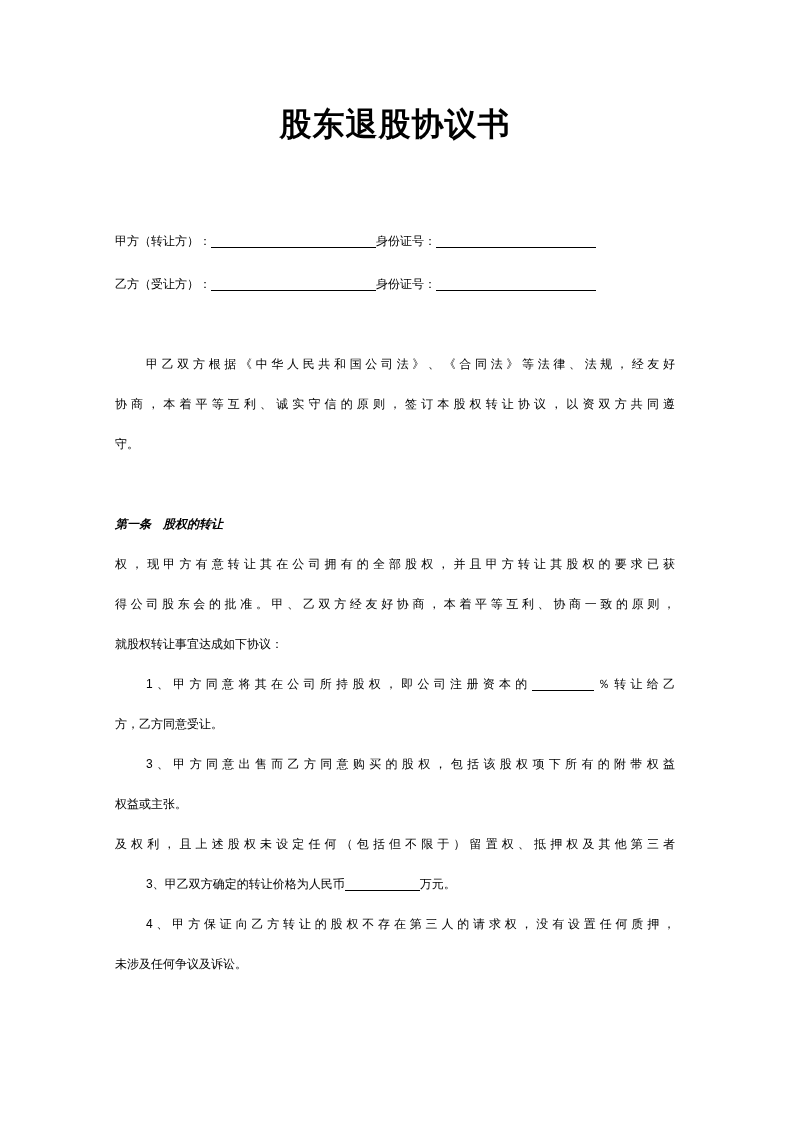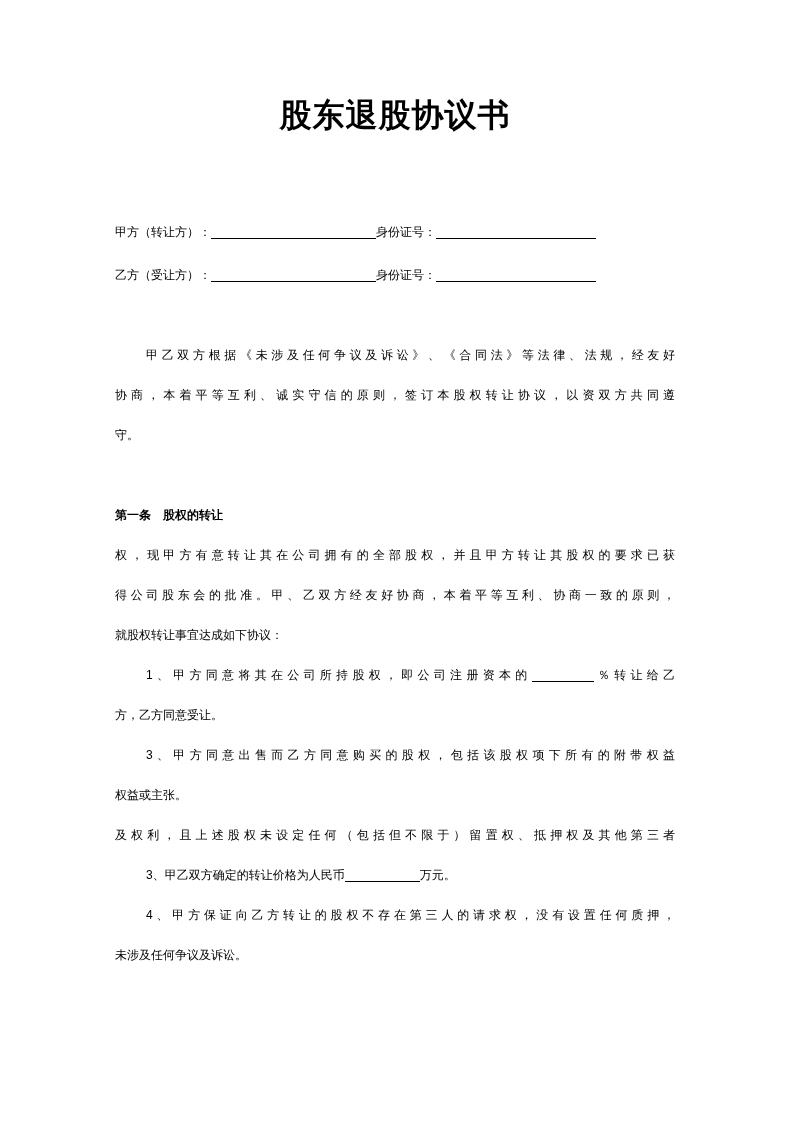--- a/index.html
+++ b/index.html
@@ -9,21 +9,21 @@
     height: 1122px;
     margin: 0 auto;
     background: #ffffff;
     color: #000000;
     font-family: "Liberation Sans", "DejaVu Sans", sans-serif;
     box-sizing: border-box;
     padding: 0 118px 0 115px;
     overflow: hidden;
   }
   .doc-title {
-    margin: 4px;
+    margin: 13px;
     padding-top: 89px;
     font-size: 32px;
     line-height: 44px;
     font-weight: bold;
     text-align: center;
     letter-spacing: 1px;
     white-space: nowrap;
   }
   .doc-body { font-size: 12px; }
   .block { margin: 0; }
@@ -32,40 +32,40 @@
   .b-section-1-heading { margin-top: 40px; }
   .doc-line {
     height: 40px;
     line-height: 40px;
     white-space: nowrap;
     text-align: left;
   }
   .field-line { height: 43px; line-height: 43px; }
   .fill { text-align: justify; text-align-last: justify; }
   .indent { text-indent: 31px; }
-  .heading-line { font-weight: bold; }
+  .heading-line { font-weight: bold; font-style: italic; }
   .blank {
     display: inline-block;
     height: 1px;
     border-bottom: 1px solid #000000;
     vertical-align: -3px;
   }
 </style>
 </head>
 <body>
 
 <div class="page">
   <h1 class="doc-title">股东退股协议书</h1>
   <section class="doc-body" id="doc-body">
       <div class="block b-party-fields">
         <div class="doc-line field-line"><span>甲方（转让方）：</span><span class="blank" style="width: 165px;"></span><span>身份证号：</span><span class="blank" style="width: 160px;"></span></div>
         <div class="doc-line field-line"><span>乙方（受让方）：</span><span class="blank" style="width: 165px;"></span><span>身份证号：</span><span class="blank" style="width: 160px;"></span></div>
       </div>
       <div class="block b-intro-paragraph">
-        <div class="doc-line fill indent"><span>甲乙双方根据《未涉及任何争议及诉讼》、《合同法》等法律、法规，经友好</span></div>
+        <div class="doc-line fill indent"><span>甲乙双方根据《中华人民共和国公司法》、《合同法》等法律、法规，经友好</span></div>
         <div class="doc-line fill"><span>协商，本着平等互利、诚实守信的原则，签订本股权转让协议，以资双方共同遵</span></div>
         <div class="doc-line"><span>守。</span></div>
       </div>
       <div class="block b-section-1-heading">
         <div class="doc-line heading-line">第一条　股权的转让</div>
       </div>
       <div class="block b-section-1-opening">
         <div class="doc-line fill"><span>权，现甲方有意转让其在公司拥有的全部股权，并且甲方转让其股权的要求已获</span></div>
         <div class="doc-line fill"><span>得公司股东会的批准。甲、乙双方经友好协商，本着平等互利、协商一致的原则，</span></div>
         <div class="doc-line"><span>就股权转让事宜达成如下协议：</span></div>

